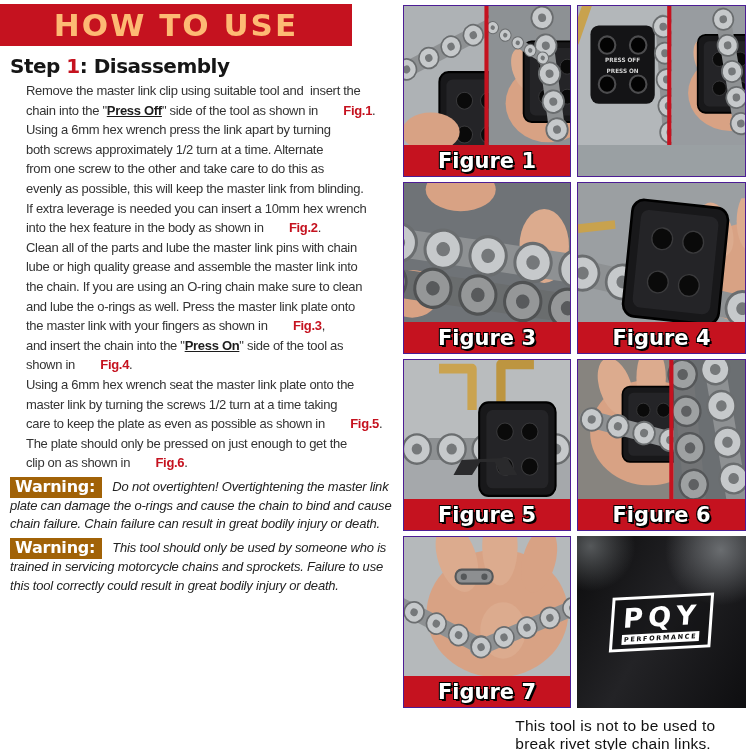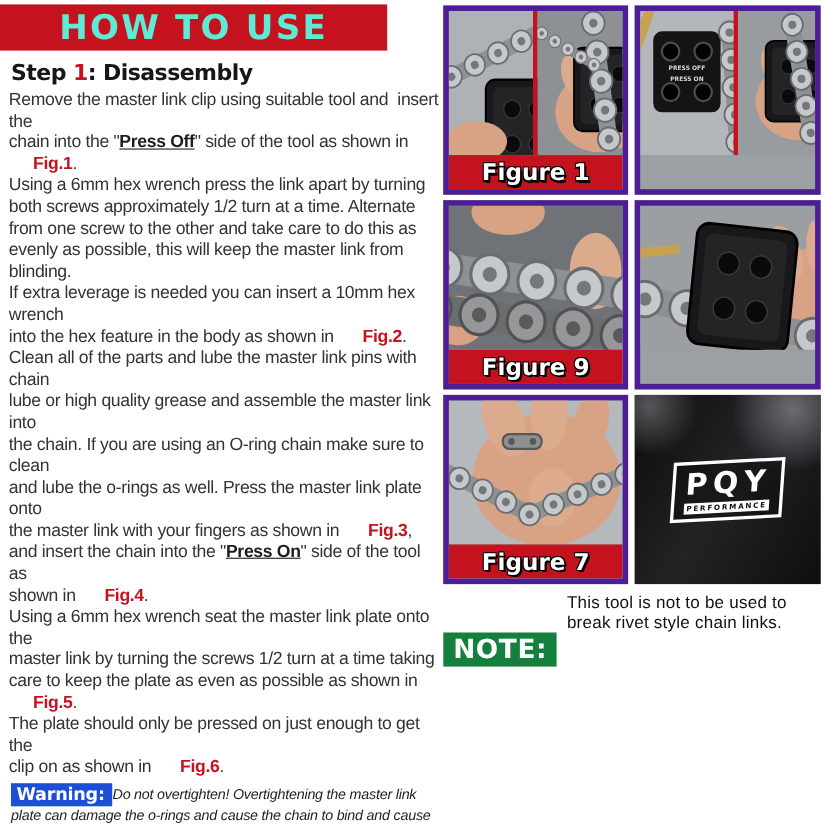--- a/index.html
+++ b/index.html
@@ -6,47 +6,47 @@
   body{
     width:750px;height:750px;position:relative;background:#fff;overflow:hidden;
     font-family:"Liberation Sans",sans-serif;color:#2a2a2a;
   }
   
   .left-col{position:absolute;left:0;top:0;width:402px;padding:4px 0 0 0;}
   .banner{
     width:352px;height:42px;background:#c5121f;display:flex;align-items:center;justify-content:center;
   }
   .banner-title{
-    font-family:"DejaVu Sans",sans-serif;font-weight:800;font-size:31px;color:#5eead4;letter-spacing:2px;
+    font-family:"DejaVu Sans",sans-serif;font-weight:800;font-size:31px;color:#fdba74;letter-spacing:2px;
   }
   .step-h{
     font-family:"DejaVu Sans",sans-serif;font-weight:800;font-size:20px;line-height:27px;
     letter-spacing:-0.5px;color:#161616;margin:7px 0 1px 10px;
   }
   .step-h .num{color:#c5121f;}
   .body-p{
-    margin:0 0 0 8px;width:392px;font-size:16px;line-height:19.6px;letter-spacing:-0.3px;
+    margin:0 0 0 26px;width:392px;font-size:13px;line-height:19.6px;letter-spacing:-0.3px;
     color:#333;white-space:pre-wrap;
   }
   .seg-pb{font-weight:bold;text-decoration:underline;color:#1c1c1c;}
   .seg-fig{font-weight:bold;color:#c5121f;padding-left:22px;}
   .warn-p{
     margin:3px 0 0 10px;width:392px;font-size:13px;line-height:18.6px;letter-spacing:-0.2px;
     color:#222;white-space:pre-wrap;font-style:italic;
   }
   .warn-label{
-    display:inline-block;background:#1d4ed8;color:#fff;font-style:normal;
+    display:inline-block;background:#a16207;color:#fff;font-style:normal;
     font-family:"DejaVu Sans",sans-serif;font-weight:800;font-size:16px;
-    padding:1px 7px 2px 5px;margin-right:0;line-height:18px;transform:translateY(1px);
+    padding:1px 7px 2px 5px;margin-right:10px;line-height:18px;transform:translateY(1px);
   }
   
   .right-col{position:absolute;left:403px;top:5px;width:345px;}
   .fig-grid{display:grid;grid-template-columns:168px 169px;gap:5px 6px;}
   .tile{
-    box-sizing:border-box;height:172px;border:5px solid #4c1d95;background:#9aa0a3;
+    box-sizing:border-box;height:172px;border:1px solid #4c1d95;background:#9aa0a3;
     position:relative;overflow:hidden;
   }
   .tile-logo{border:none;background:#101010;}
   .photo{position:absolute;inset:0;bottom:31px;}
   .tile-logo .photo{bottom:0;}
   .photo svg{width:100%;height:100%;display:block;}
   .caption{
     position:absolute;left:0;right:0;bottom:0;height:31px;background:#c5121f;
     display:flex;align-items:center;justify-content:center;
     font-family:"DejaVu Sans",sans-serif;font-weight:800;font-size:21px;color:#fff;
@@ -148,21 +148,21 @@
 shown in </span><span class="seg-fig">Fig.4</span><span>.</span></p>
 
   <p class="body-p"><span>Using a 6mm hex wrench seat the master link plate onto the
 master link by turning the screws 1/2 turn at a time taking
 care to keep the plate as even as possible as shown in </span><span class="seg-fig">Fig.5</span><span>.
 The plate should only be pressed on just enough to get the
 clip on as shown in </span><span class="seg-fig">Fig.6</span><span>.</span></p>
 
   <p class="warn-p"><span class="warn-label">Warning:</span><span>Do not overtighten! Overtightening the master link
 plate can damage the o-rings and cause the chain to bind and cause
-chain failure. Chain failure can result in keep bodily injury or death.</span></p>
+chain failure. Chain failure can result in great bodily injury or death.</span></p>
 
 
   <p class="warn-p"><span class="warn-label">Warning:</span><span>This tool should only be used by someone who is
 trained in servicing motorcycle chains and sprockets. Failure to use
 this tool correctly could result in great bodily injury or death.</span></p>
 
 </div>
 
 <div class="right-col">
   <div class="fig-grid">
@@ -213,36 +213,66 @@
       <div class="photo">
         <svg viewBox="0 0 161 128" preserveAspectRatio="none">
           <rect width="161" height="128" fill="#6f7377"></rect>
           <ellipse cx="55" cy="6" rx="34" ry="20" fill="#d8a284"></ellipse>
           <ellipse cx="136" cy="58" rx="24" ry="34" fill="#dcab8e"></ellipse>
           <ellipse cx="8" cy="102" rx="26" ry="22" fill="#d8a284"></ellipse>
           <use href="#chain" width="220" height="48" transform="translate(-24,28) rotate(8)"></use>
           <use href="#chain" width="220" height="48" transform="translate(-34,64) rotate(8)" style="filter:brightness(.75)"></use>
         </svg>
       </div>
-      <div class="caption">Figure 9</div>
+      <div class="caption">Figure 3</div>
     </div>
 
     <div class="tile">
       <div class="photo">
         <svg viewBox="0 0 161 128" preserveAspectRatio="none">
           <rect width="161" height="128" fill="#9b9fa2"></rect>
           <use href="#hand" transform="translate(92,14) scale(.9)"></use>
           <use href="#chain" width="200" height="42" transform="translate(-12,58) rotate(12)"></use>
           <rect x="0" y="38" width="36" height="8" fill="#c8a24e" transform="rotate(-6 0 42)"></rect>
           <use href="#tool" transform="translate(28,8) rotate(6) scale(.9)"></use>
         </svg>
       </div>
-    </div>
-
-
+      <div class="caption">Figure 4</div>
+    </div>
+
+    <div class="tile">
+      <div class="photo">
+        <svg viewBox="0 0 161 128" preserveAspectRatio="none">
+          <rect width="161" height="128" fill="#b9bcbe"></rect>
+          <rect y="86" width="161" height="42" fill="#a5a8ab"></rect>
+          <use href="#chain" width="200" height="36" transform="translate(-20,64)"></use>
+          <path d="M66 46 V8 H34" stroke="#caa350" stroke-width="9" fill="none" stroke-linejoin="round"></path>
+          <path d="M94 44 V4 H126" stroke="#bd9540" stroke-width="9" fill="none" stroke-linejoin="round"></path>
+          <use href="#tool" transform="translate(52,36) scale(.72)"></use>
+          <path d="M56 92 l-8 14 h18 l8 -12 h14 l6 12 h16 l-10 -16 z" fill="#2a2a2c"></path>
+        </svg>
+      </div>
+      <div class="caption">Figure 5</div>
+    </div>
+
+    <div class="tile">
+      <div class="photo">
+        <svg viewBox="0 0 161 128" preserveAspectRatio="none">
+          <rect width="90" height="128" fill="#87847f"></rect>
+          <use href="#hand" transform="translate(-8,-6) scale(.95)"></use>
+          <use href="#tool" transform="translate(26,22) scale(.58)"></use>
+          <use href="#chain" width="130" height="28" transform="translate(4,38) rotate(14)"></use>
+          <rect x="92" width="69" height="128" fill="#6b6f72"></rect>
+          <use href="#chain" width="170" height="46" transform="translate(152,-12) rotate(80)"></use>
+          <use href="#chain" width="170" height="46" transform="translate(122,-6) rotate(84)" style="filter:brightness(.8)"></use>
+          <rect x="88" y="0" width="4" height="128" fill="#c5121f"></rect>
+        </svg>
+      </div>
+      <div class="caption">Figure 6</div>
+    </div>
 
     <div class="tile">
       <div class="photo">
         <svg viewBox="0 0 161 128" preserveAspectRatio="none">
           <rect width="161" height="128" fill="#b5b9bb"></rect>
           <use href="#hand" transform="translate(-2,-18) scale(1.15)"></use>
           <ellipse cx="96" cy="86" rx="22" ry="26" fill="#dcab8e"></ellipse>
           <use href="#chain" width="120" height="30" transform="translate(-16,40) rotate(26)"></use>
           <use href="#chain" width="120" height="30" transform="translate(58,92) rotate(-22)"></use>
           <rect x="50" y="30" width="36" height="13" rx="6" fill="#8d8f91" stroke="#55585a" stroke-width="2"></rect>

